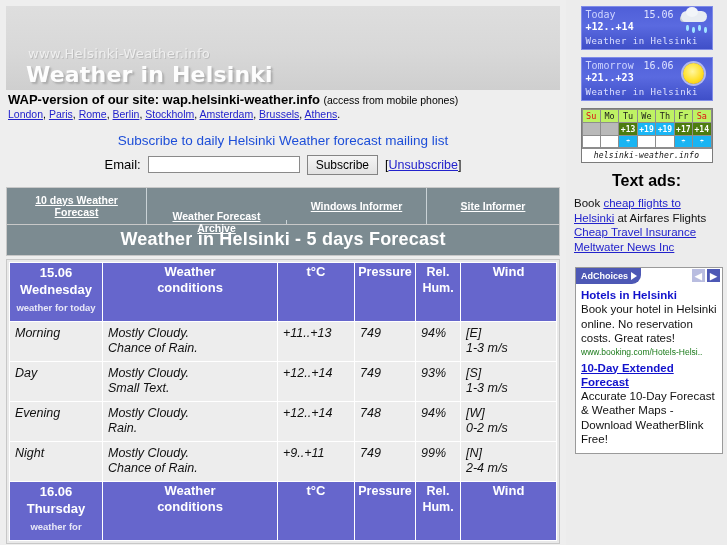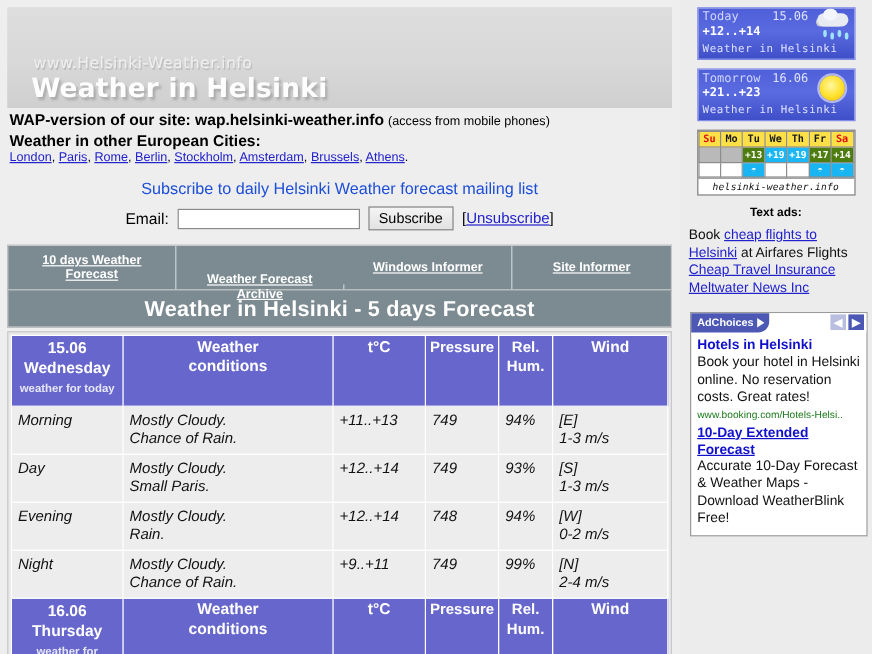--- a/index.html
+++ b/index.html
@@ -122,31 +122,31 @@
     background:radial-gradient(circle at 45% 40%,#fff7a0 0%,#ffe02a 55%,#f7b500 100%);
     box-shadow:0 0 0 2px rgba(255,255,255,.55);}
 
   .cal-informer{
     width:132px;margin:0 auto 9px auto;background:#ffffff;border:1px solid #7b7b7b;
     box-sizing:border-box;font-family:"DejaVu Sans Mono","Liberation Mono",monospace;
   }
   table.cal{border-collapse:collapse;width:100%;table-layout:fixed;}
   table.cal td{border:1px solid #8d8d8d;height:12px;font-size:8px;text-align:center;
     padding:0;line-height:11px;}
-  .cal .dow{background:#fde047;color:#1a1a1a;font-weight:bold;font-size:8.5px;}
+  .cal .dow{background:#bef264;color:#1a1a1a;font-weight:normal;font-size:8.5px;}
   .cal .dow.we{color:#e01010;}
   .cal .empty{background:#b9b9b9;}
   .cal .t{background:#1ab6f5;color:#ffffff;font-weight:bold;font-size:8px;}
   .cal .t.deep{background:#4d7c0f;}
   .cal .ic{background:#ffffff;height:11px;}
   .cal .ic.on{background:#19b4f2;color:#fff;font-size:7px;}
   .cal-foot{text-align:center;font-size:8px;padding:2px 0 2px 0;color:#111;
     border-top:1px solid #8d8d8d;letter-spacing:.2px;font-style:italic;}
 
-  .textads-title{text-align:center;font-weight:bold;font-size:10px;margin:7px 0 6px 0;color:#000;}
+  .textads-title{text-align:center;font-weight:bold;font-size:16px;margin:7px 0 6px 0;color:#000;}
   .textads{font-size:11.5px;line-height:14.5px;color:#111;padding:0 3px;}
   .textads a{color:#2222cc;text-decoration:underline;}
 
   .adbox{
     margin:13px 4px 0 4px;border:1px solid #9a9a9a;background:#fff;
     width:148px;box-sizing:border-box;position:relative;
   }
   .adhead{height:16px;background:#ffffff;display:flex;align-items:stretch;position:relative;}
   .adchoices{
     background:#4d58b5;color:#fff;font-size:9px;font-weight:bold;
@@ -180,23 +180,20 @@
 
     <div class="banner">
       <div class="site-url">www.Helsinki-Weather.info</div>
       <div class="site-title">Weather in Helsinki</div>
     </div>
 
     <div class="infoline">
       <span class="b">WAP-version of our site: wap.helsinki-weather.info</span>
       <span class="n">(access from mobile phones)</span>
     </div>
-    <div class="infoline">
-      <span class="b">Weather in other European Cities:</span>
-    </div>
     <div class="citylinks">
       <a href="#">London</a><span>, </span><a href="#">Paris</a><span>, </span><a href="#">Rome</a><span>, </span><a href="#">Berlin</a><span>, </span><a href="#">Stockholm</a><span>, </span><a href="#">Amsterdam</a><span>, </span><a href="#">Brussels</a><span>, </span><a href="#">Athens</a><span>.</span>
     </div>
 
     <div class="subscribe-box">
       <div class="subscribe-title">Subscribe to daily Helsinki Weather forecast mailing list</div>
       <div class="subscribe-row">
         <span class="lab">Email:</span>
         <input class="email-input" type="text" value="" style="">
         <button class="sub-btn">Subscribe</button>
@@ -257,21 +254,21 @@
           <td class="c-wind">
             <span>[E]</span><br>
             <span>1-3 m/s</span>
           </td>
         </tr>
 
         <tr class="data">
           <td class="c-period">Day</td>
           <td class="c-cond">
             <span>Mostly Cloudy.</span><br>
-            <span>Small Paris.</span>
+            <span>Small Text.</span>
           </td>
           <td class="c-temp">+12..+14</td>
           <td class="c-press">749</td>
           <td class="c-hum">93%</td>
           <td class="c-wind">
             <span>[S]</span><br>
             <span>1-3 m/s</span>
           </td>
         </tr>
 

